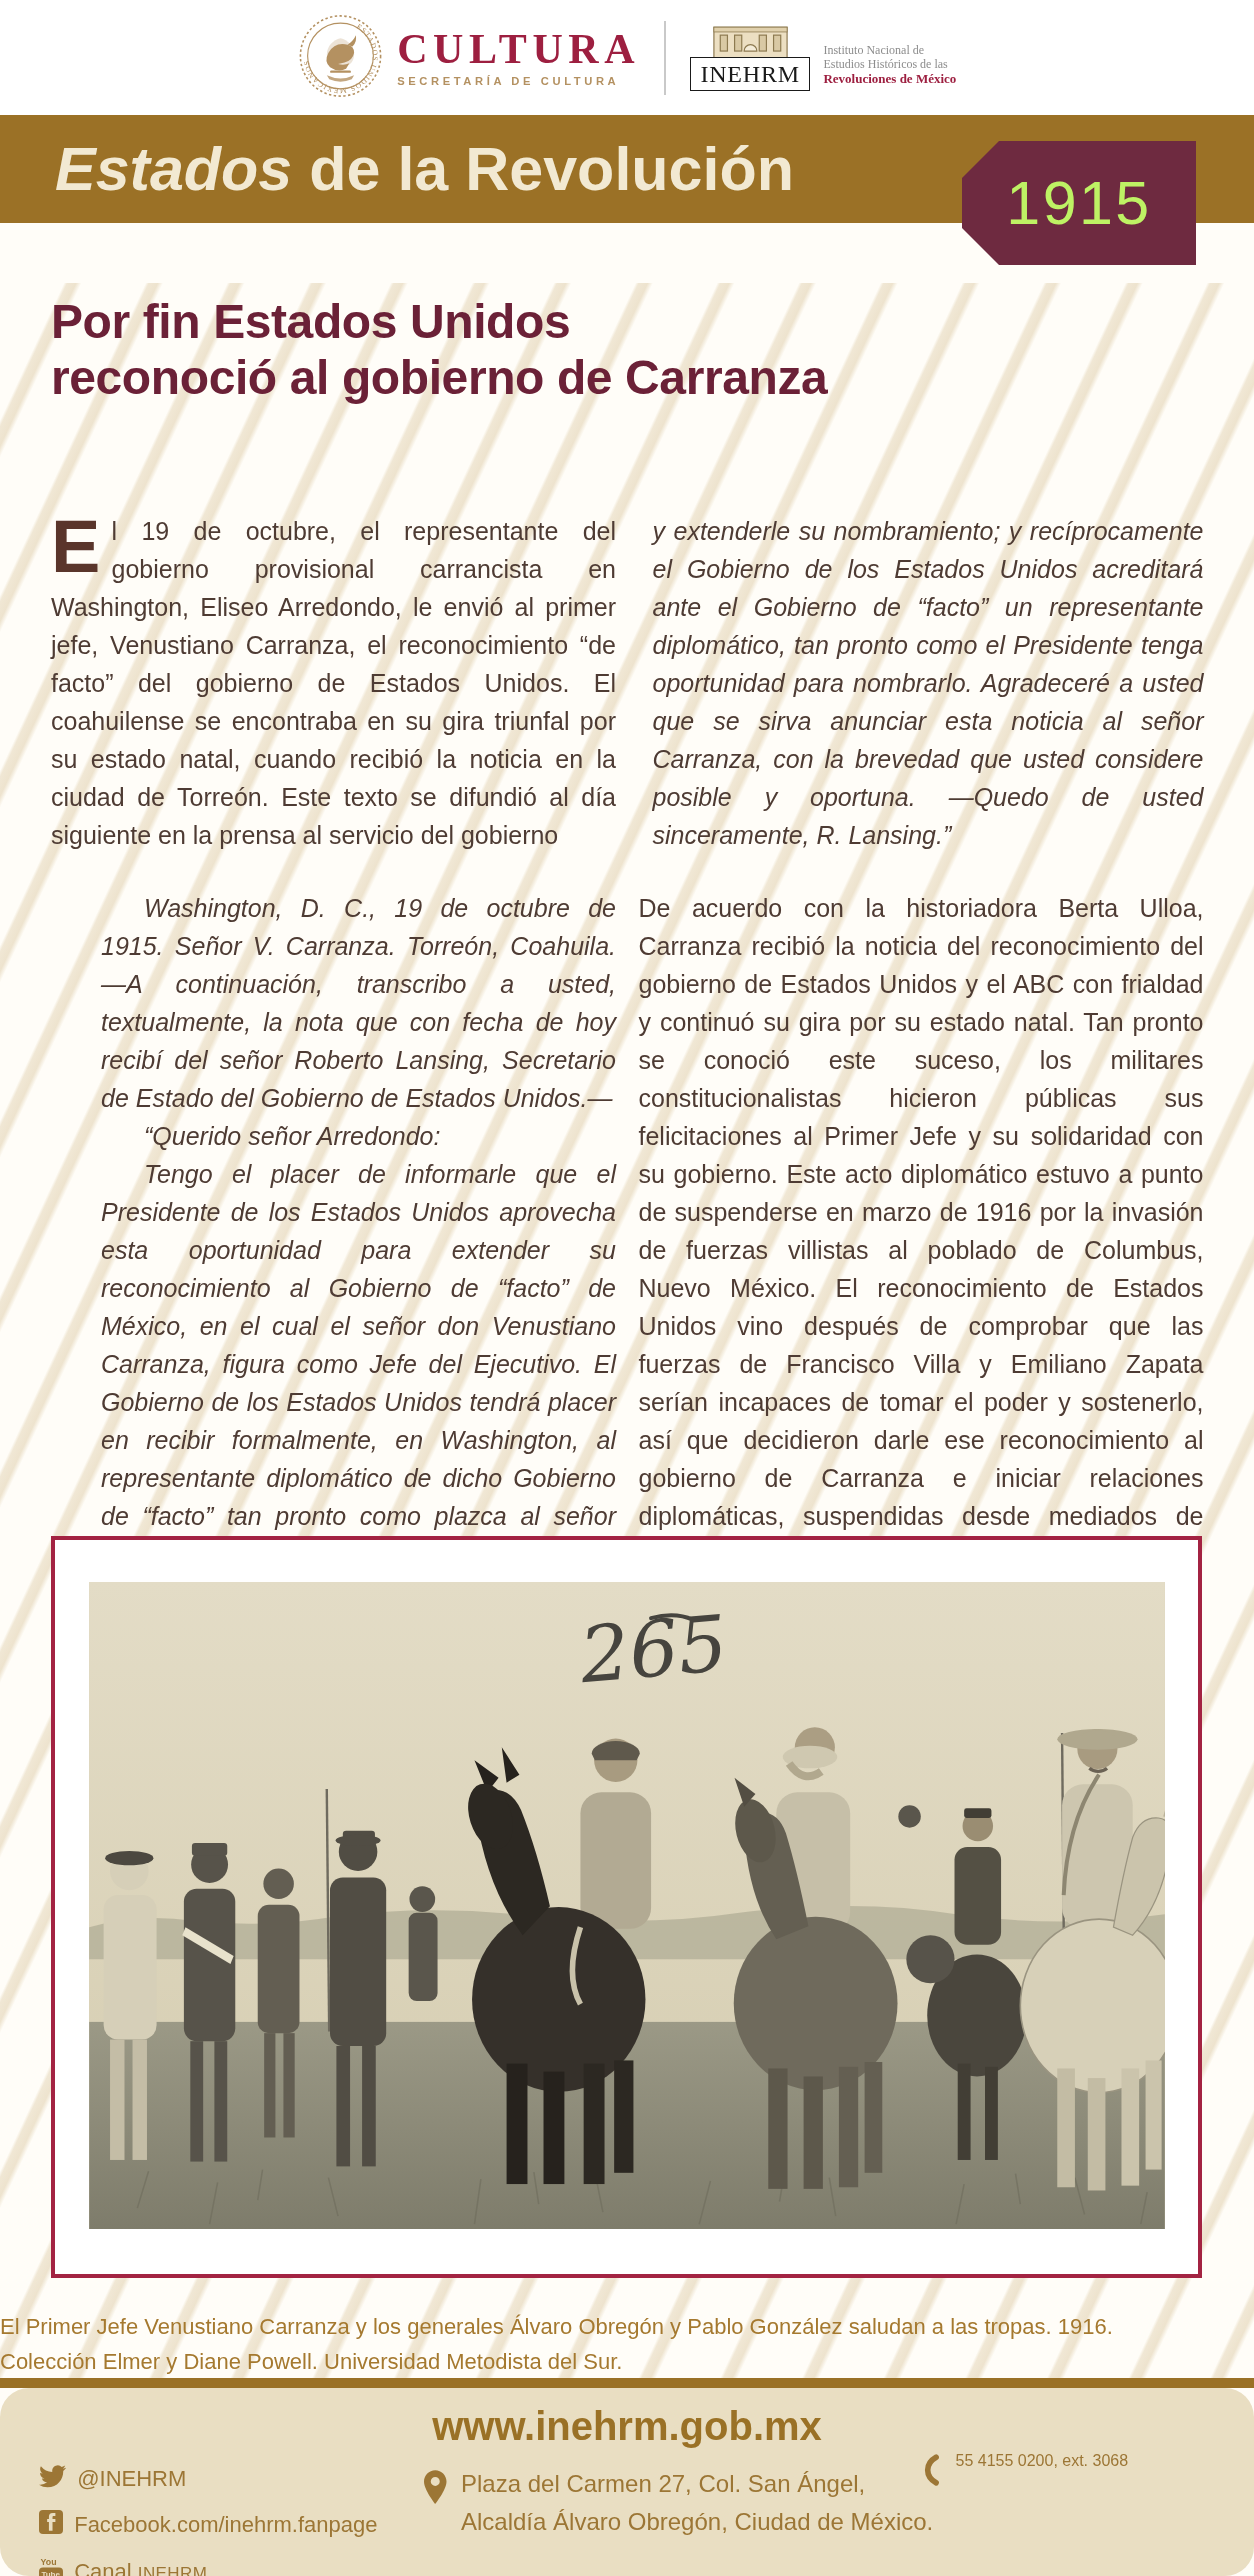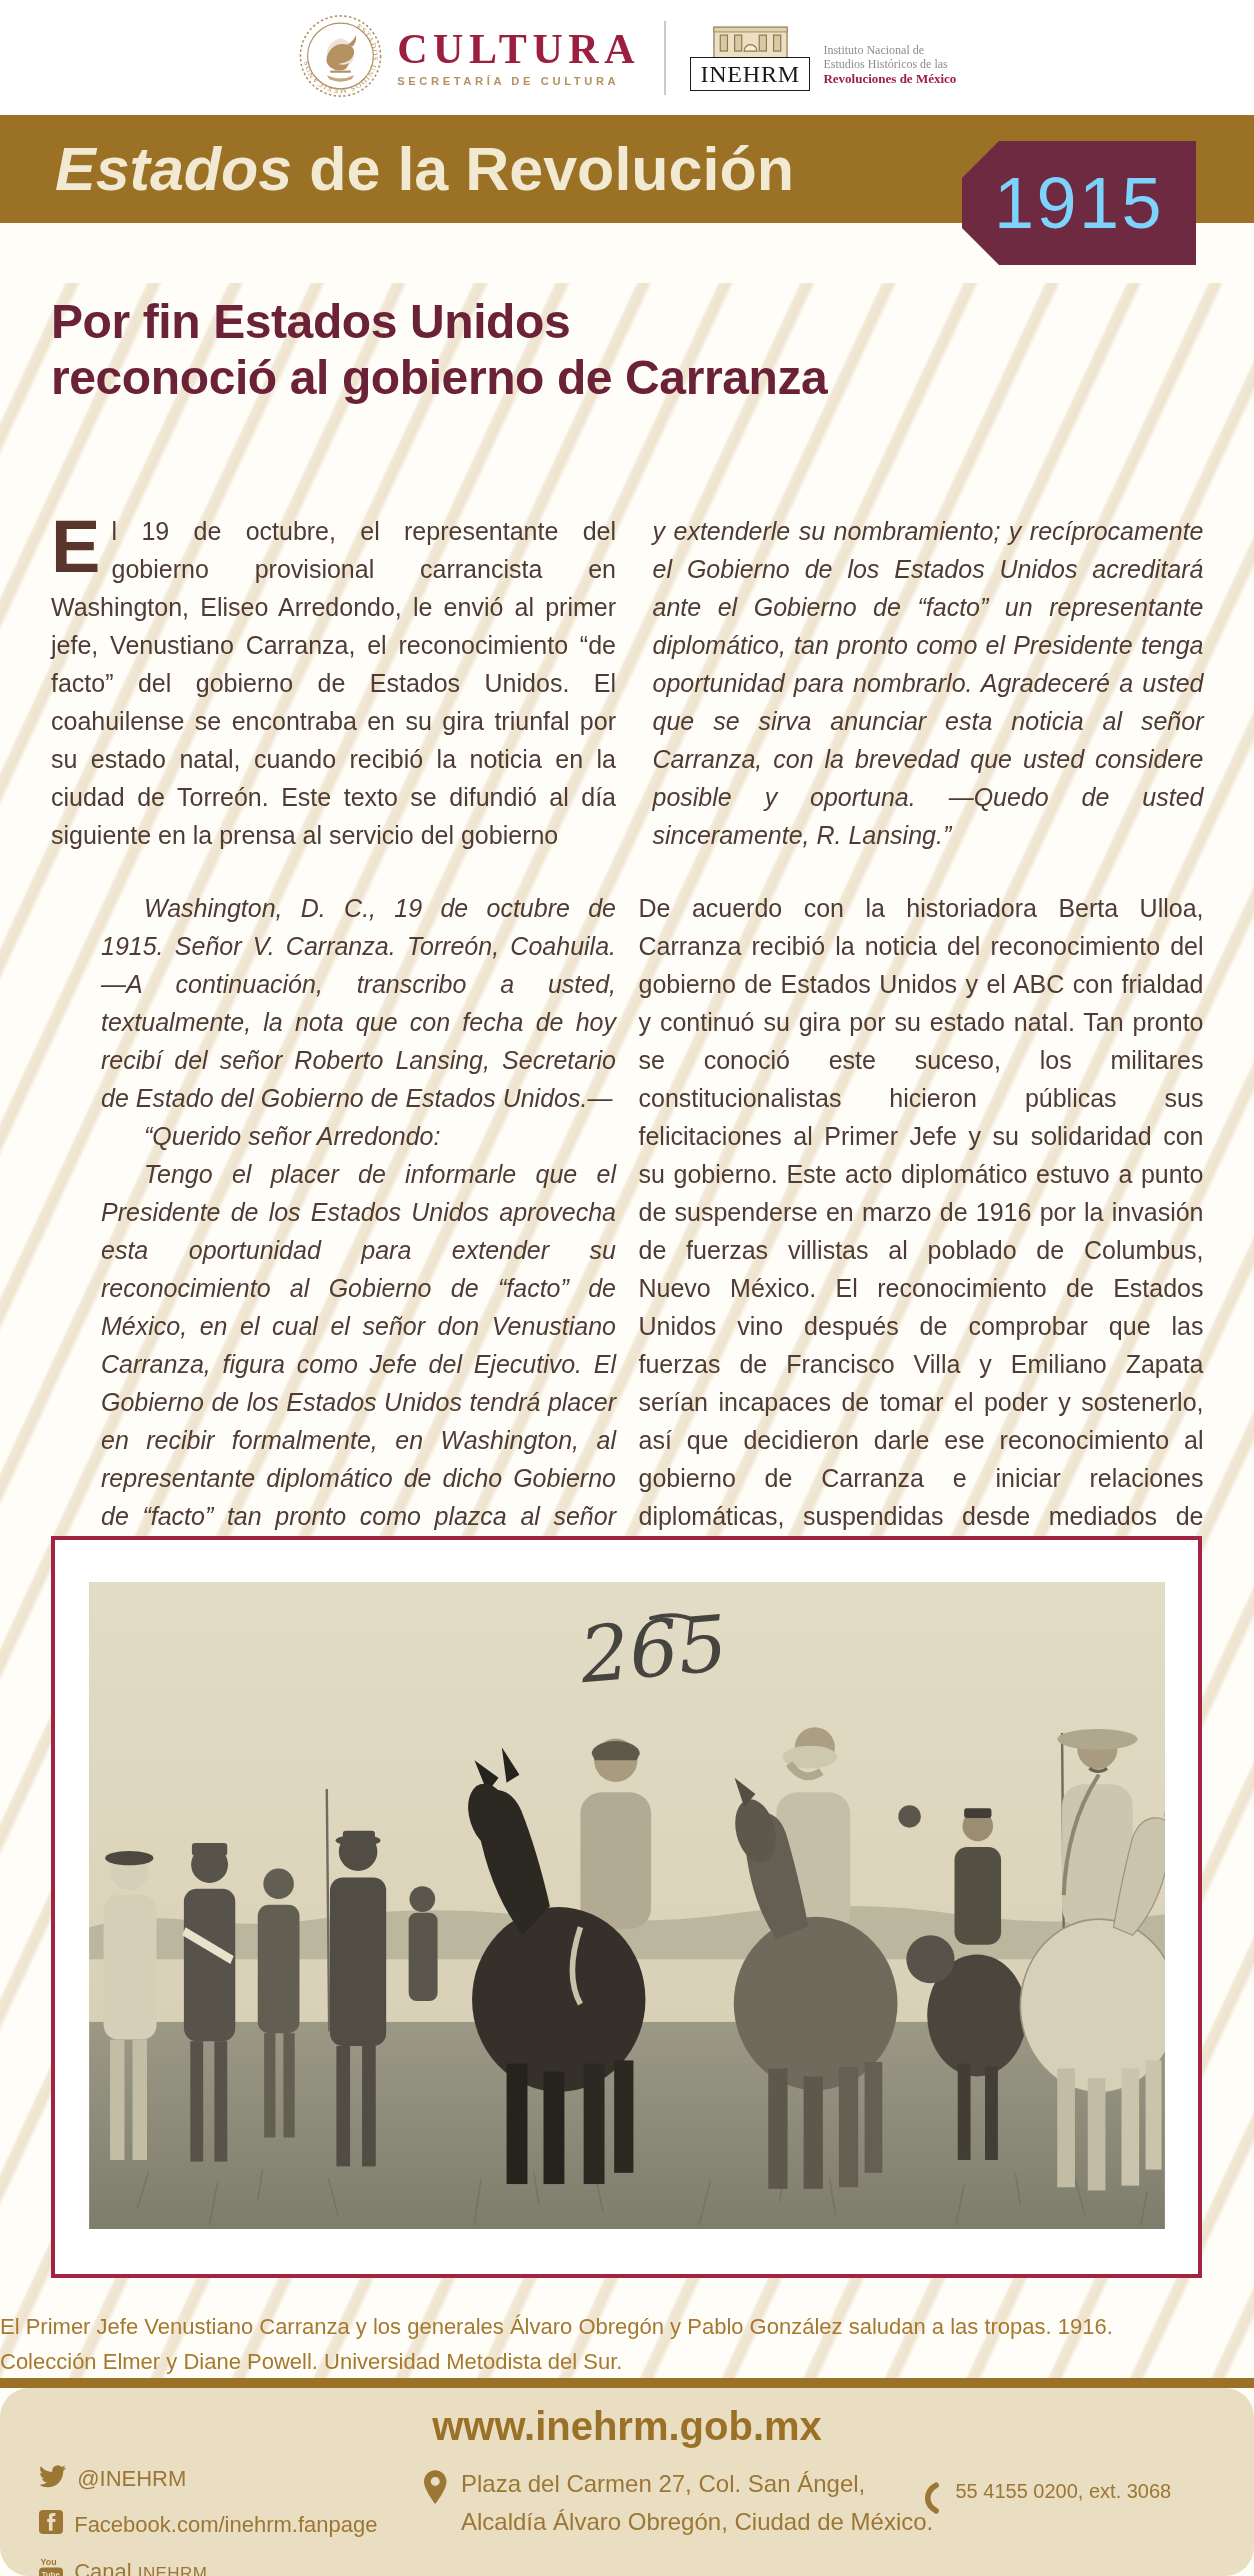--- a/index.html
+++ b/index.html
@@ -32,21 +32,21 @@
   .bt-bold{font-weight:bold;}
   .datebar{position:absolute;left:0;top:223px;width:1254px;height:59px;background:#ece2cb;}
   .date-text{position:absolute;left:56px;top:6.4px;color:#9b7126;white-space:nowrap;
              font-family:"DejaVu Serif","Liberation Serif",serif;}
   .date-day{font-size:35px;font-weight:bold;}
   .date-de{font-size:27px;}
   .date-month{font-size:35px;font-weight:bold;letter-spacing:0.8px;}
   .yearbox{position:absolute;left:962px;top:141px;width:234px;height:124px;background:#6e2a40;
            clip-path:polygon(37px 0,100% 0,100% 100%,37px 100%,0 calc(100% - 37px),0 37px);
            display:flex;align-items:center;justify-content:center;z-index:5;}
-  .yearbox span{color:#7dd3fc;font-size:72px;letter-spacing:2.4px;}
+  .yearbox span{color:#bef264;font-size:61px;letter-spacing:2.4px;}
 
   
   .main-bg{position:absolute;left:0;top:283px;width:1254px;height:2096px;
     background:
       repeating-linear-gradient(115deg,
         rgba(226,210,178,0) 0px, rgba(226,210,178,0) 58px,
         rgba(226,210,178,0.50) 61px, rgba(226,210,178,0.60) 69px,
         rgba(226,210,178,0) 74px);}
 
   
@@ -70,22 +70,22 @@
   .gold-rule{position:absolute;left:0;top:2378px;width:1254px;height:10.4px;background:#9a7126;}
 
   
   .footer{position:absolute;left:0;top:2388px;width:1254px;height:188px;background:#e9dec2;border-radius:29px;}
   .footer-url{position:absolute;left:0;top:16px;width:1254px;text-align:center;
               color:#9a7126;font-size:40px;font-weight:bold;}
   .social{position:absolute;left:39px;top:77px;display:flex;flex-direction:column;gap:16px;}
   .social-row{display:flex;align-items:center;gap:11.2px;color:#9c7635;font-size:22px;}
   .smallcaps{font-size:17px;letter-spacing:0.4px;}
   .address{position:absolute;left:424px;top:77px;display:flex;gap:14.5px;color:#9c7635;font-size:24px;line-height:38px;}
-  .phone{position:absolute;left:920px;top:92px;display:flex;align-items:flex-start;gap:14.5px;
-         color:#9c7635;font-size:20px;}
+  .phone{position:absolute;left:920px;top:64px;display:flex;align-items:flex-start;gap:14.5px;
+         color:#9c7635;font-size:16px;}
   .icon{flex:0 0 auto;}
 </style>
 </head>
 <body>
 
 <div id="page">
 
   <div class="header">
     <div class="cultura-block">
       <span class="icon">

